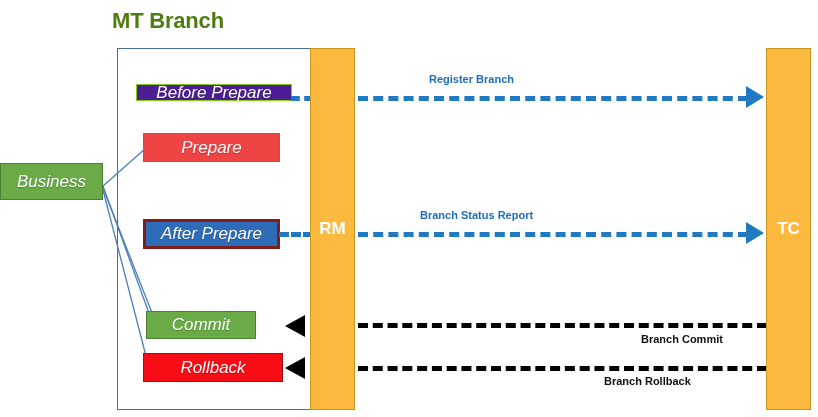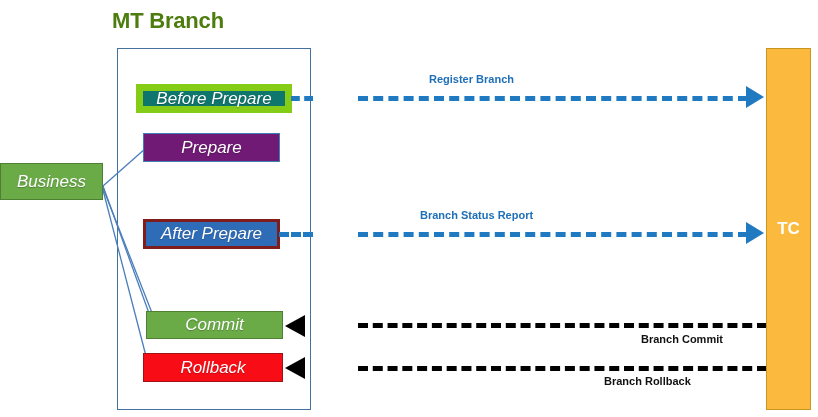--- a/index.html
+++ b/index.html
@@ -75,33 +75,33 @@
     align-items: center;
     justify-content: center;
     box-sizing: border-box;
     color: #ffffff;
     font-style: italic;
     font-size: 17px;
     white-space: nowrap;
     text-shadow: 0 1px 1px rgba(0,0,0,0.25);
   }
   #box-before-prepare {
-    left: 136px; top: 84px; width: 156px; height: 29px;
-    background: #0f766e; border: 7px solid #84cc16;
+    left: 136px; top: 84px; width: 156px; height: 17px;
+    background: #4c1d95; border: 1px solid #84cc16;
   }
   #box-prepare {
     left: 143px; top: 133px; width: 137px; height: 29px;
-    background: #701a75; border: 1px solid #3C80B4;
+    background: #ef4444; border: 1px solid #3C80B4;
   }
   #box-after-prepare {
     left: 143px; top: 219px; width: 137px; height: 30px;
     background: #2E6CB8; border: 3px solid #7f1d1d;
   }
   #box-commit {
-    left: 146px; top: 311px; width: 137px; height: 28px;
+    left: 146px; top: 311px; width: 110px; height: 28px;
     background: #6AAB47; border: 1px solid #4E7F33;
   }
   #box-rollback {
     left: 143px; top: 353px; width: 140px; height: 29px;
     background: #F80D16; border: 1px solid #9E1313;
   }
   #box-business {
     position: absolute;
     left: 0px; top: 163px; width: 103px; height: 37px;
     background: #6AAB47; border: 1px solid #4E7F33;
@@ -216,17 +216,20 @@
   <div class="flow-label label-blue" id="label-status">Branch Status Report</div>
 
   <div class="flow-line flow-black" id="line-commit"></div>
   <div class="arrow arrow-left-black" id="arrow-commit"></div>
   <div class="flow-label label-black" id="label-commit">Branch Commit</div>
 
   <div class="flow-line flow-black" id="line-rollback"></div>
   <div class="arrow arrow-left-black" id="arrow-rollback"></div>
   <div class="flow-label label-black" id="label-rollback">Branch Rollback</div>
 
+  <div class="lane-bar" id="rm-bar">
+    <span>RM</span>
+  </div>
   <div class="lane-bar" id="tc-bar">
     <span>TC</span>
   </div>
 
 </div>
 
 </body></html>

